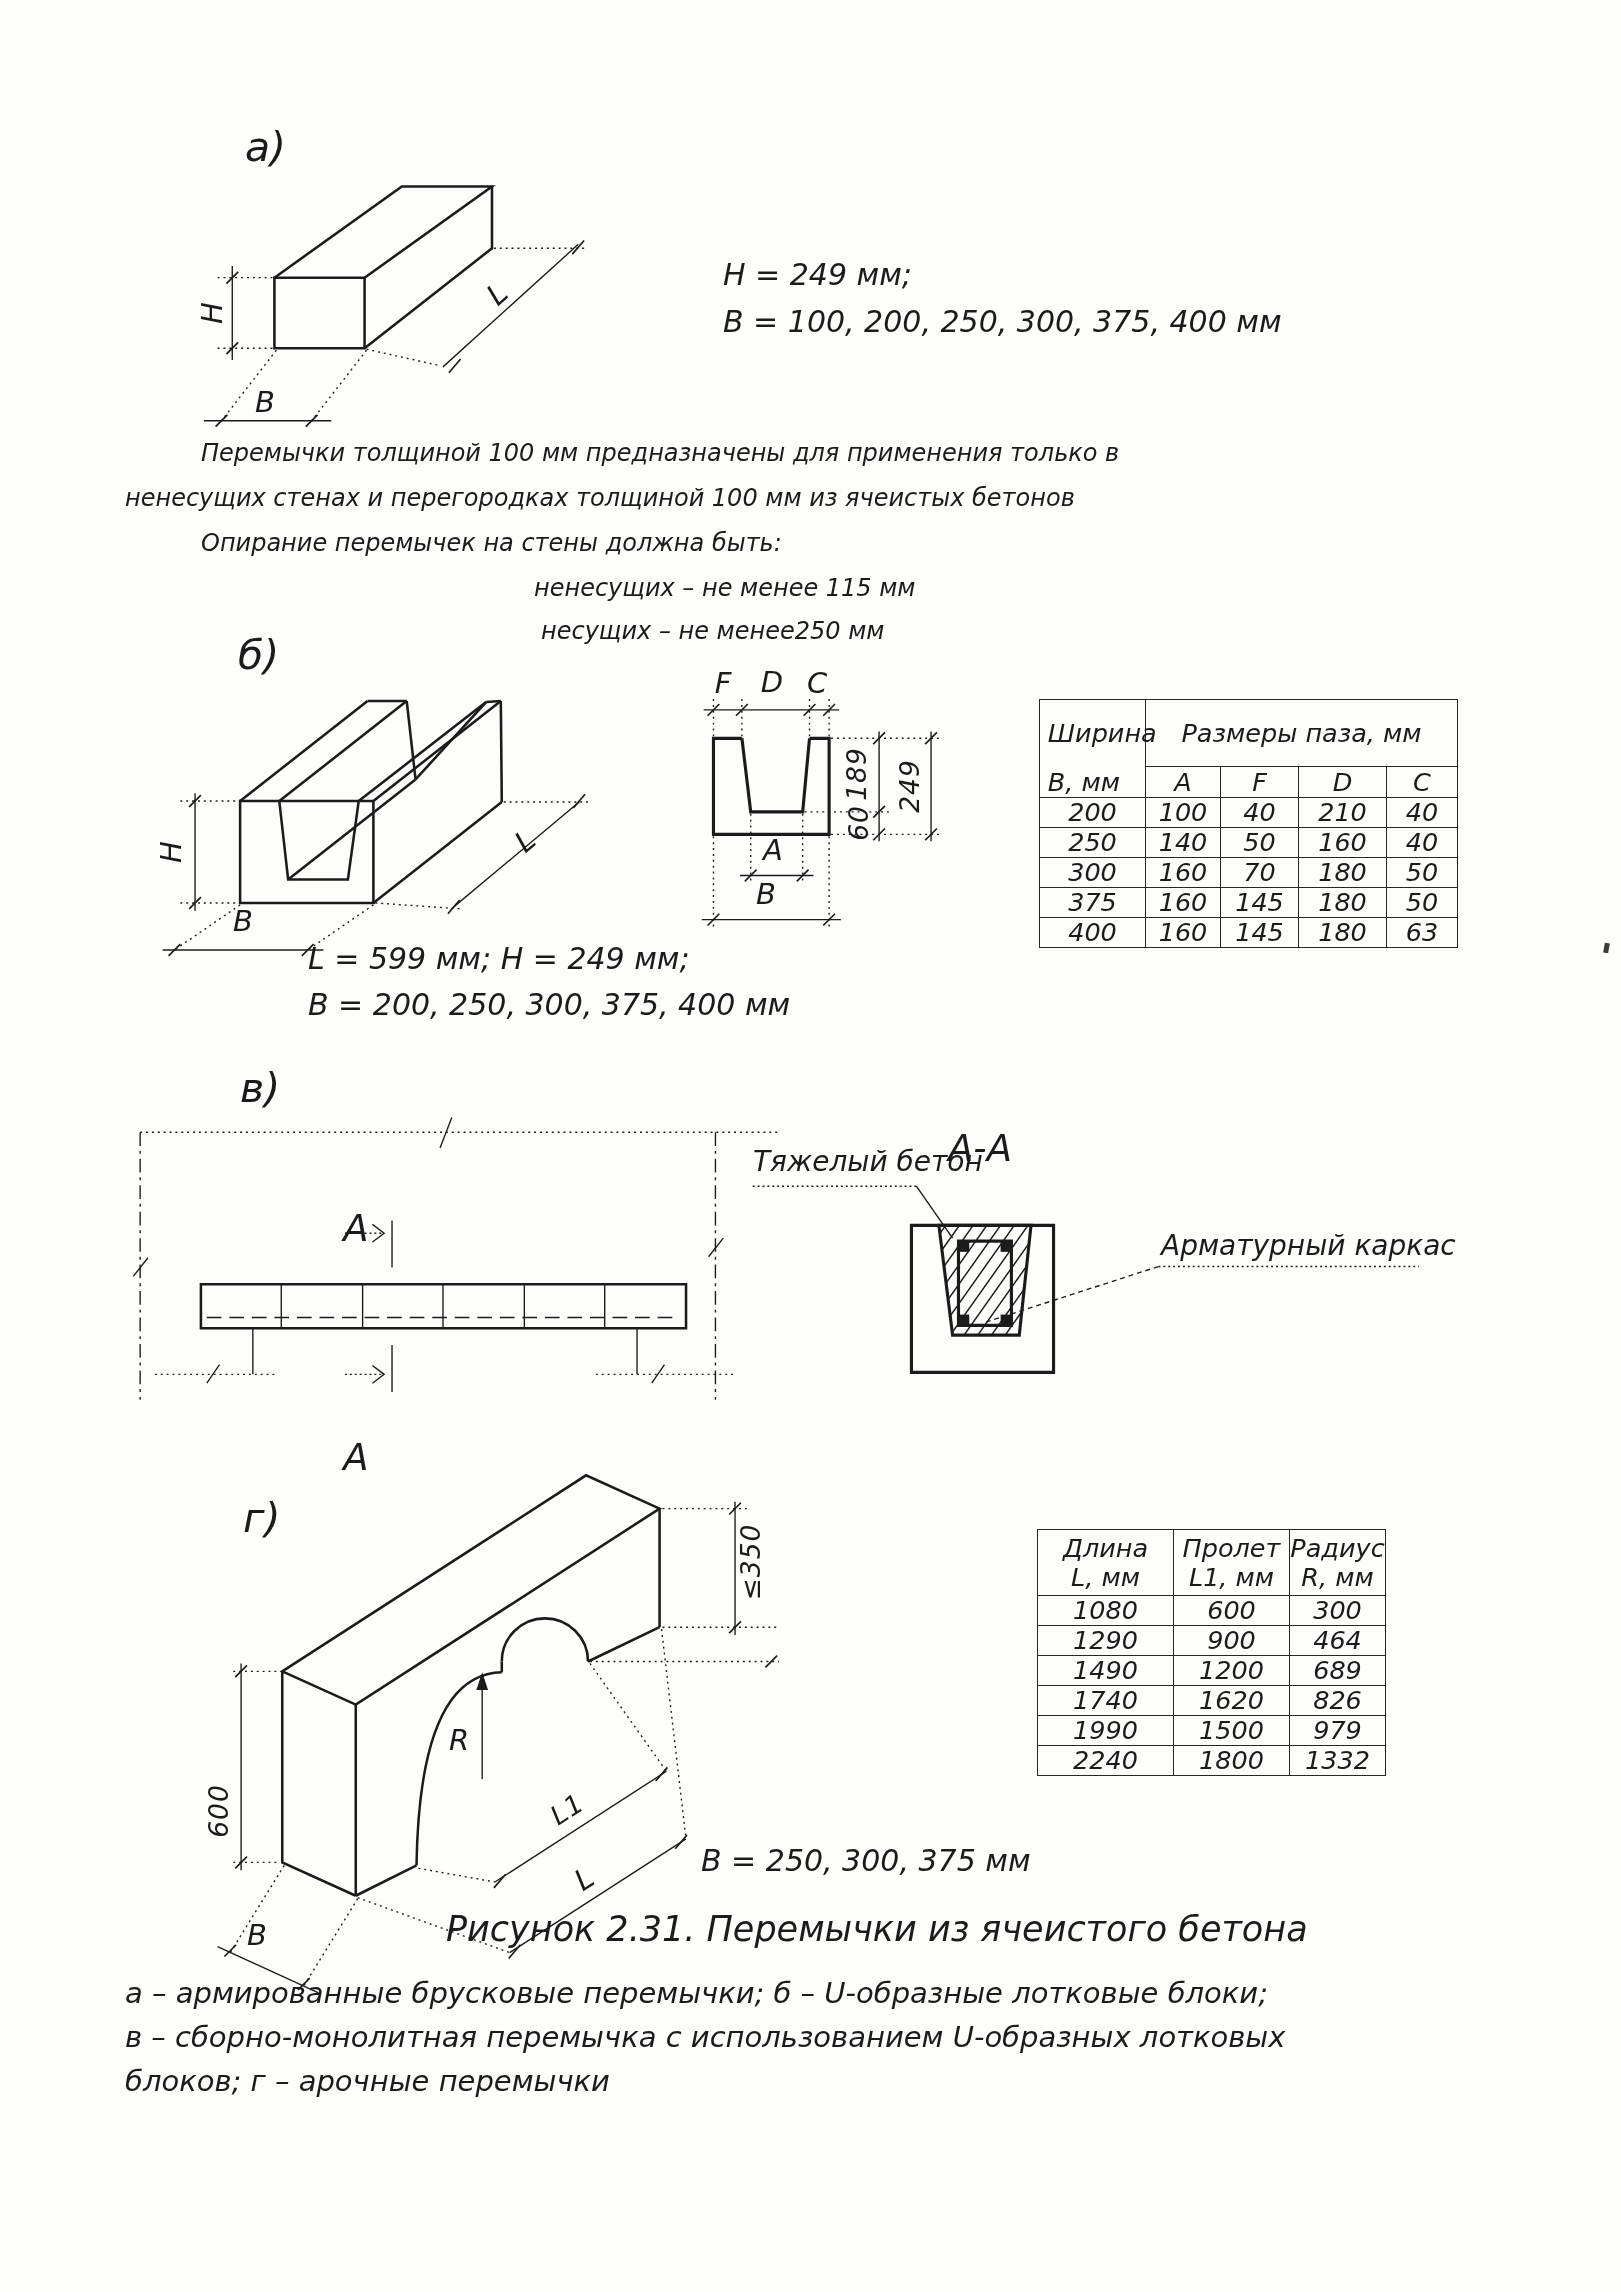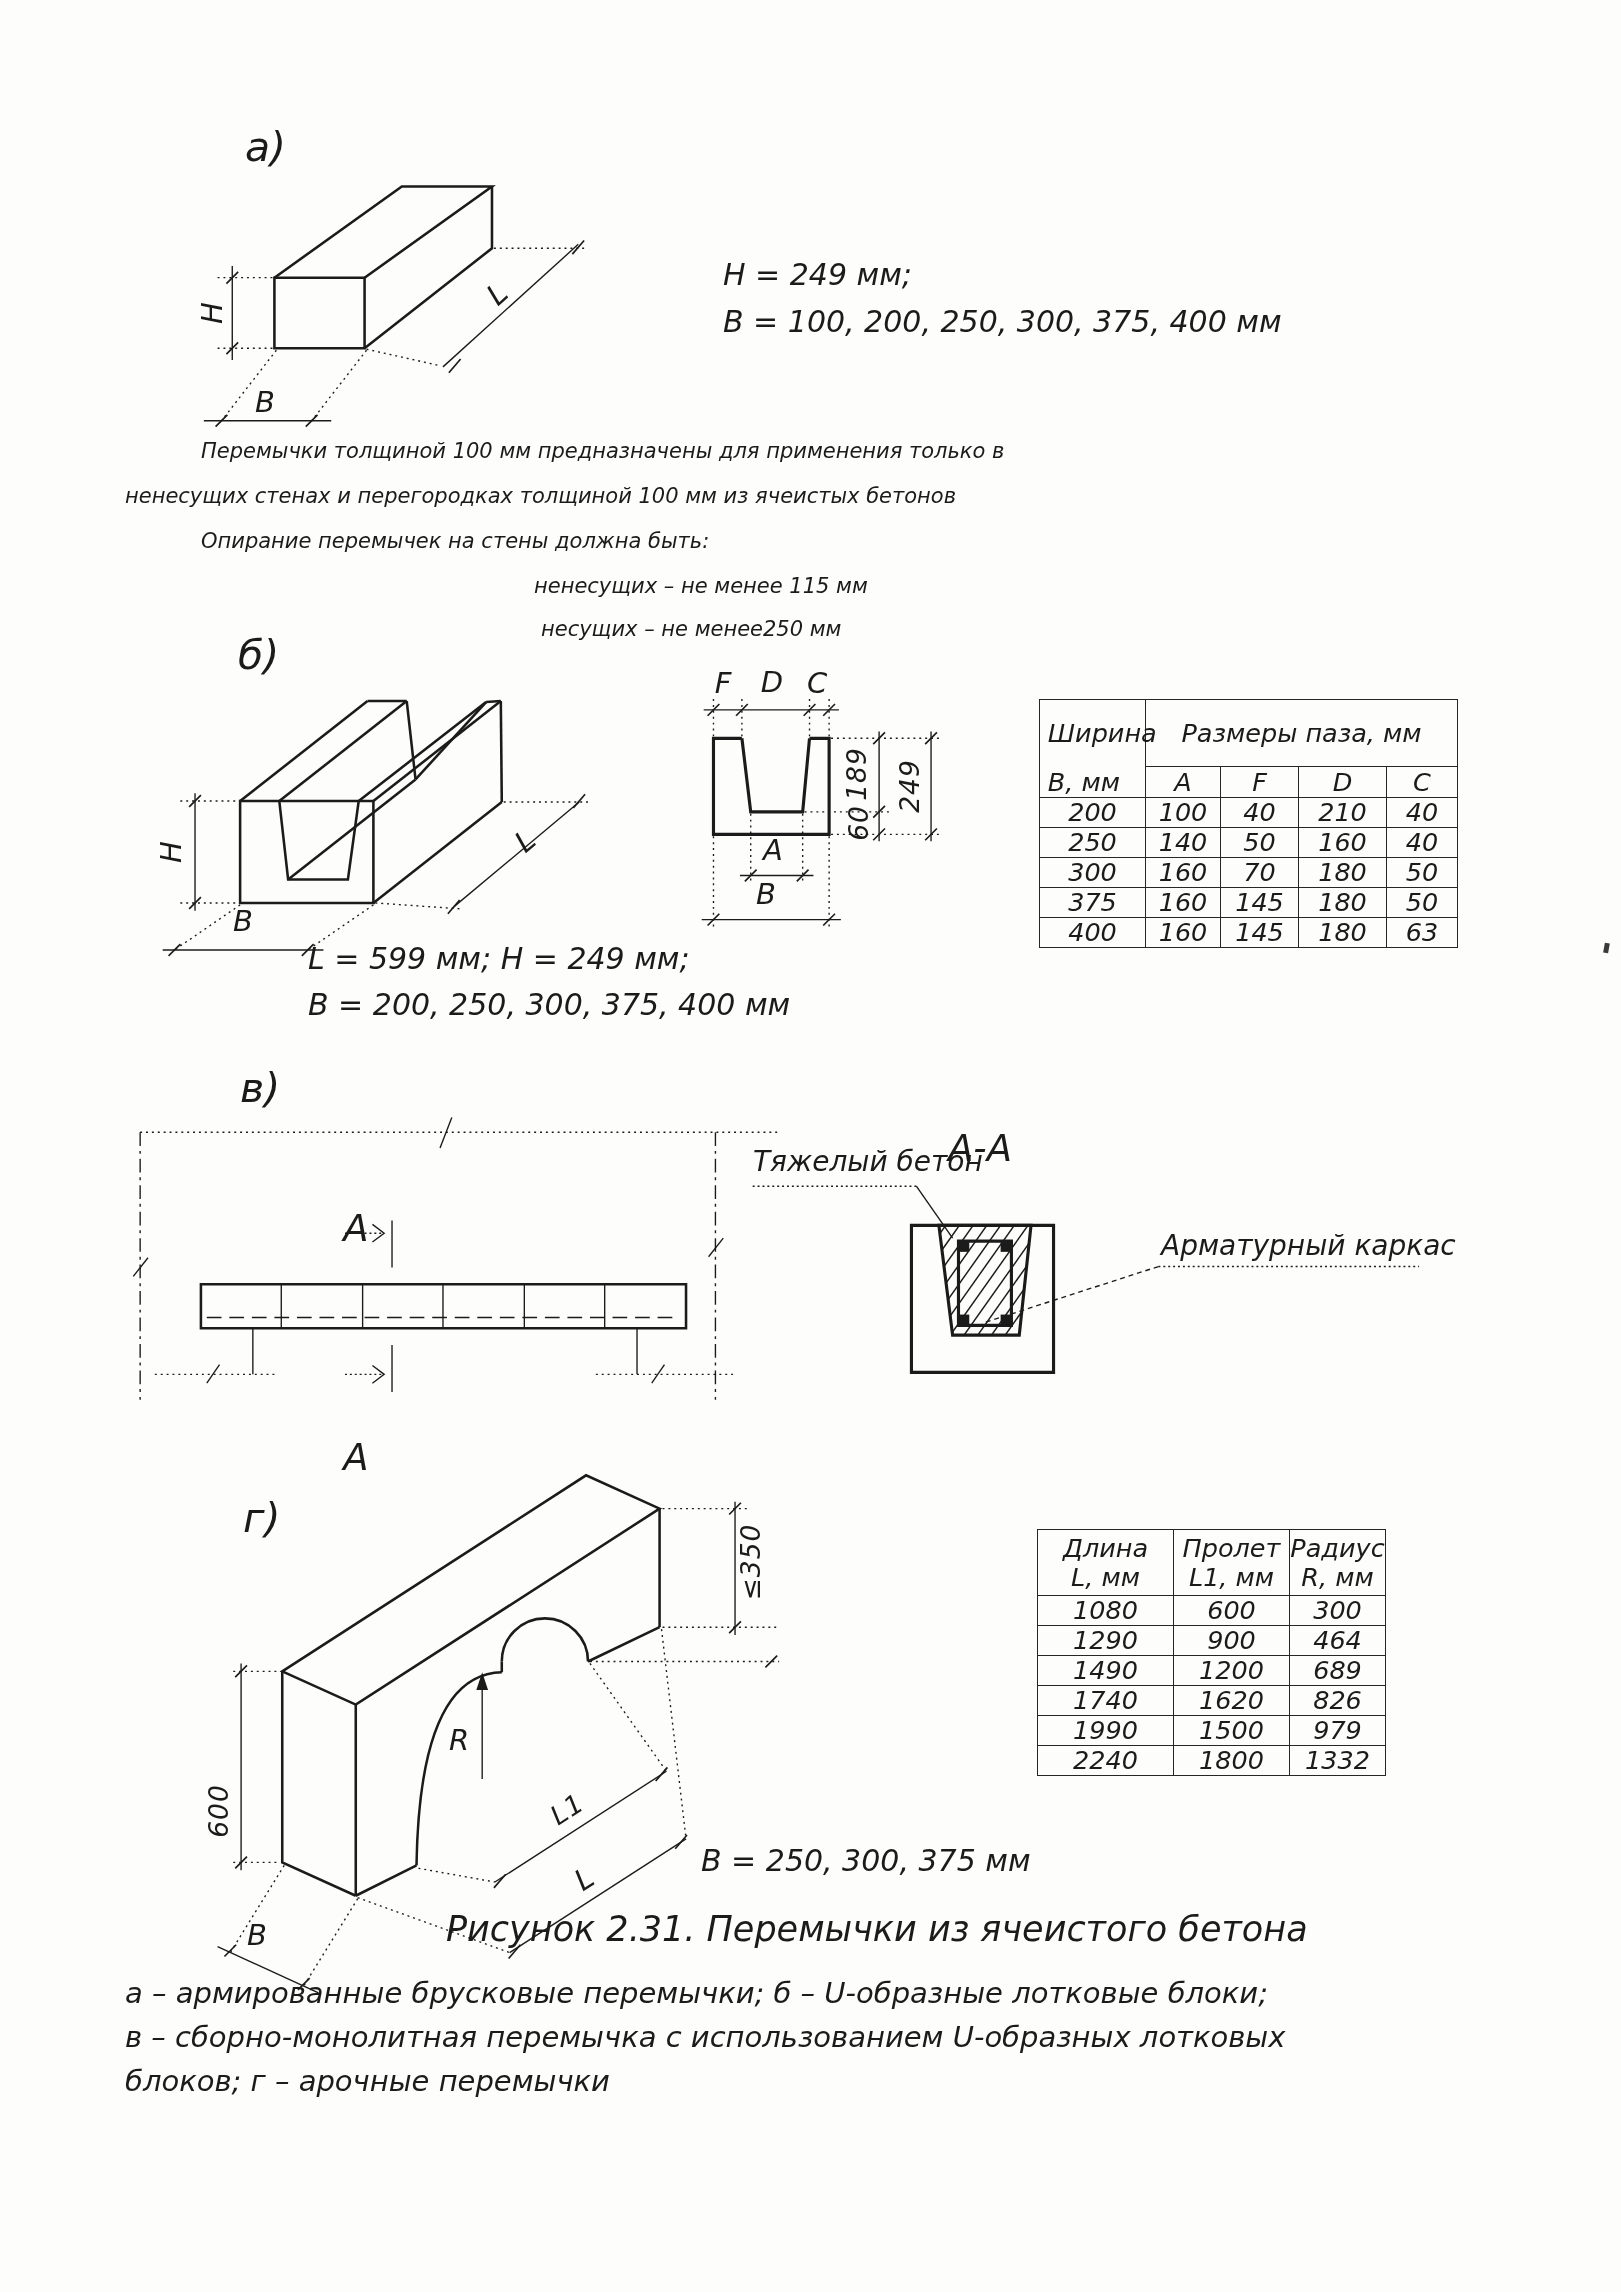--- a/index.html
+++ b/index.html
@@ -11,21 +11,21 @@
     overflow:hidden;
   }
   .abs { position:absolute; white-space:nowrap; }
   .ctr { transform:translate(-50%,-50%); }
   .r90  { transform:translate(-50%,-50%) rotate(-90deg); }
   .r26  { transform:translate(-50%,-50%) rotate(-33deg); }
   .r40  { transform:translate(-50%,-50%) rotate(-40deg); }
   .r42  { transform:translate(-50%,-50%) rotate(-42deg); }
   .seclabel { font-size:41px; }
   .spec { font-size:30px; }
-  .par  { font-size:21px; }
+  .par  { font-size:24px; }
   .dimL { font-size:29px; }
   .dimN { font-size:26.5px; letter-spacing:1px; }
   .cut  { font-size:37px;margin-top:40px; }
   .callout { font-size:28px; }
   .caption { font-size:35px; }
   .legend  { font-size:29px; }
   svg.overlay { position:absolute; left:0; top:0; pointer-events:none; }
   svg .obj  { stroke:#1b1b1b; stroke-width:2.6; fill:none; }
   svg .obj3 { stroke:#1b1b1b; stroke-width:3.2; fill:none; }
   svg .dim  { stroke:#1b1b1b; stroke-width:1.4; fill:none; }

